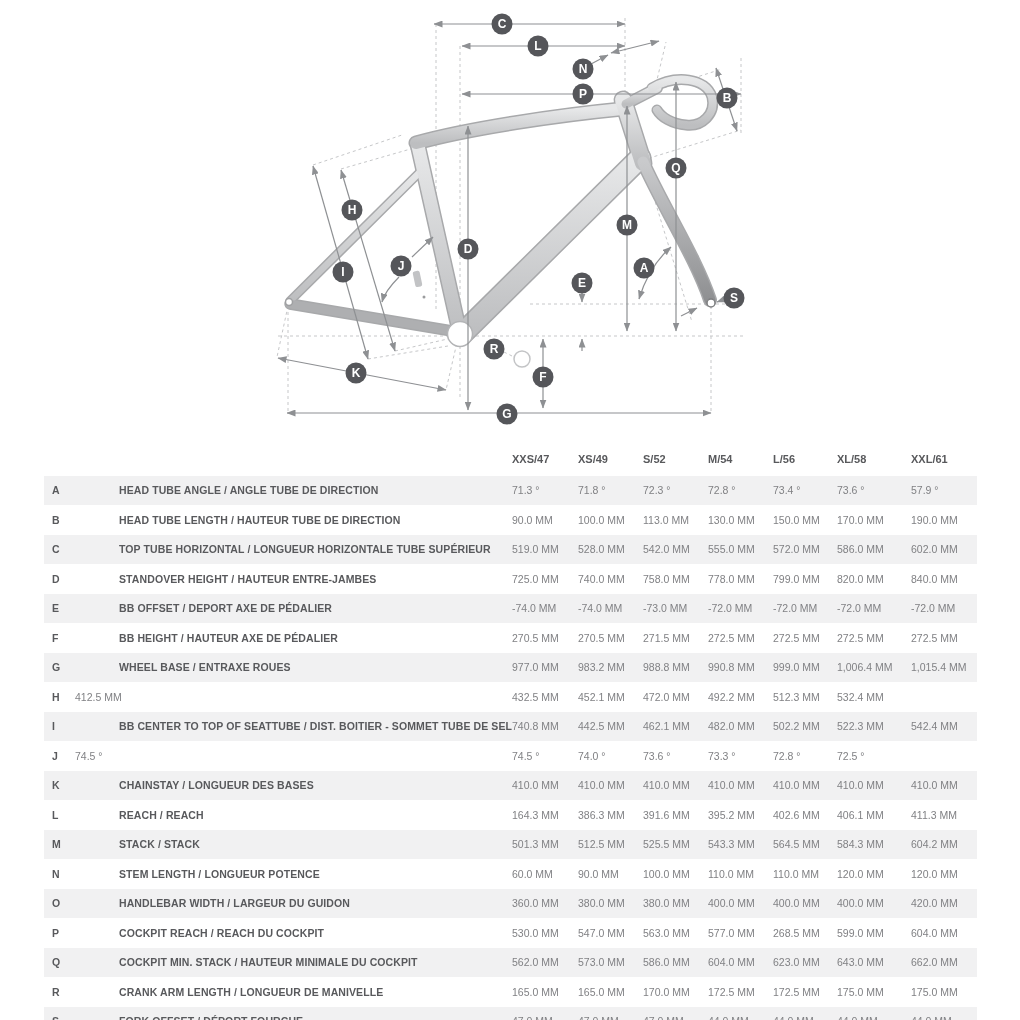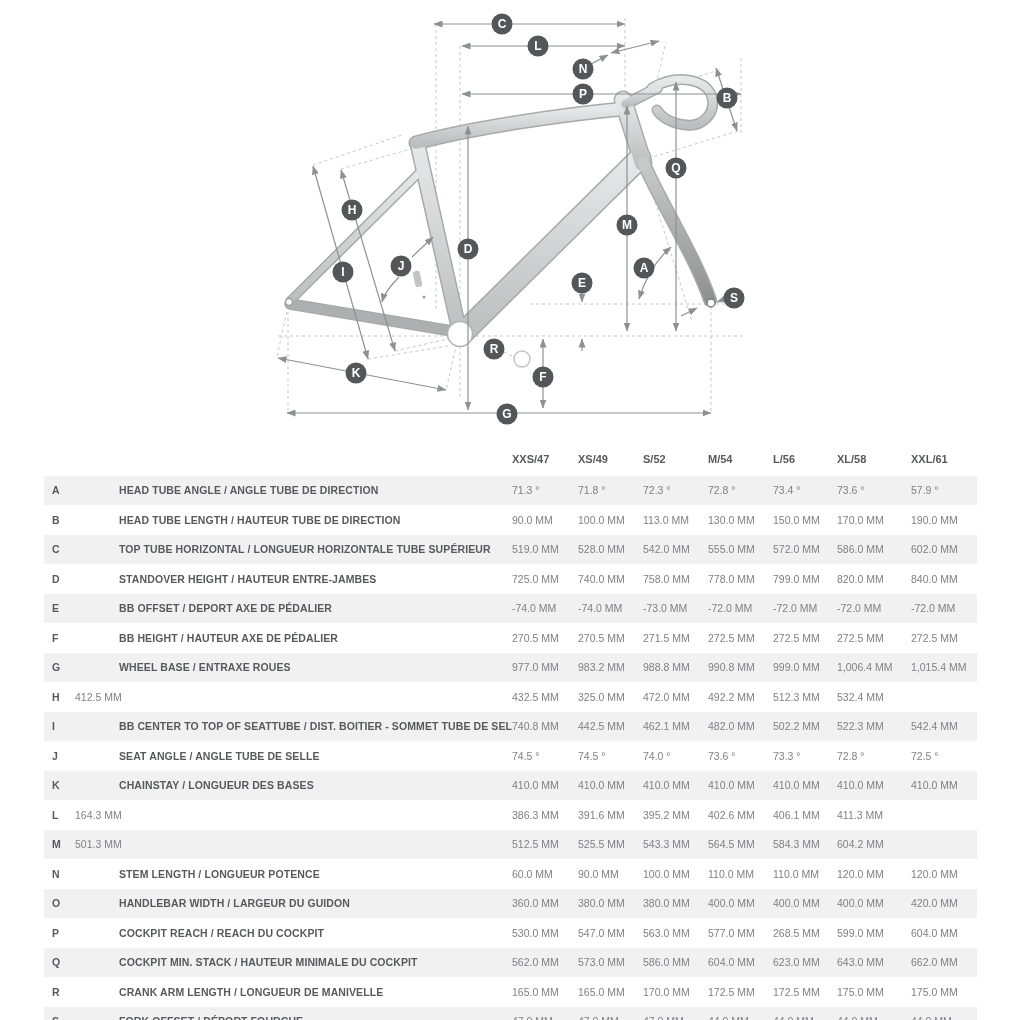--- a/index.html
+++ b/index.html
@@ -285,40 +285,39 @@
         <div class="c-val">988.8 MM</div>
         <div class="c-val">990.8 MM</div>
         <div class="c-val">999.0 MM</div>
         <div class="c-val">1,006.4 MM</div>
         <div class="c-val">1,015.4 MM</div>
       </div>
       <div class="grow">
         <div class="c-letter">H</div>
         <div class="c-val">412.5 MM</div>
         <div class="c-val">432.5 MM</div>
-        <div class="c-val">325.0 MM</div>
+        <div class="c-val">452.1 MM</div>
         <div class="c-val">472.0 MM</div>
         <div class="c-val">492.2 MM</div>
         <div class="c-val">512.3 MM</div>
         <div class="c-val">532.4 MM</div>
       </div>
       <div class="grow stripe">
         <div class="c-letter">I</div>
         <div class="c-label">BB CENTER TO TOP OF SEATTUBE / DIST. BOITIER - SOMMET TUBE DE SELLE</div>
         <div class="c-val">740.8 MM</div>
         <div class="c-val">442.5 MM</div>
         <div class="c-val">462.1 MM</div>
         <div class="c-val">482.0 MM</div>
         <div class="c-val">502.2 MM</div>
         <div class="c-val">522.3 MM</div>
         <div class="c-val">542.4 MM</div>
       </div>
       <div class="grow">
         <div class="c-letter">J</div>
-        <div class="c-label">SEAT ANGLE / ANGLE TUBE DE SELLE</div>
         <div class="c-val">74.5 °</div>
         <div class="c-val">74.5 °</div>
         <div class="c-val">74.0 °</div>
         <div class="c-val">73.6 °</div>
         <div class="c-val">73.3 °</div>
         <div class="c-val">72.8 °</div>
         <div class="c-val">72.5 °</div>
       </div>
       <div class="grow stripe">
         <div class="c-letter">K</div>
@@ -326,30 +325,32 @@
         <div class="c-val">410.0 MM</div>
         <div class="c-val">410.0 MM</div>
         <div class="c-val">410.0 MM</div>
         <div class="c-val">410.0 MM</div>
         <div class="c-val">410.0 MM</div>
         <div class="c-val">410.0 MM</div>
         <div class="c-val">410.0 MM</div>
       </div>
       <div class="grow">
         <div class="c-letter">L</div>
+        <div class="c-label">REACH / REACH</div>
         <div class="c-val">164.3 MM</div>
         <div class="c-val">386.3 MM</div>
         <div class="c-val">391.6 MM</div>
         <div class="c-val">395.2 MM</div>
         <div class="c-val">402.6 MM</div>
         <div class="c-val">406.1 MM</div>
         <div class="c-val">411.3 MM</div>
       </div>
       <div class="grow stripe">
         <div class="c-letter">M</div>
+        <div class="c-label">STACK / STACK</div>
         <div class="c-val">501.3 MM</div>
         <div class="c-val">512.5 MM</div>
         <div class="c-val">525.5 MM</div>
         <div class="c-val">543.3 MM</div>
         <div class="c-val">564.5 MM</div>
         <div class="c-val">584.3 MM</div>
         <div class="c-val">604.2 MM</div>
       </div>
       <div class="grow">
         <div class="c-letter">N</div>

